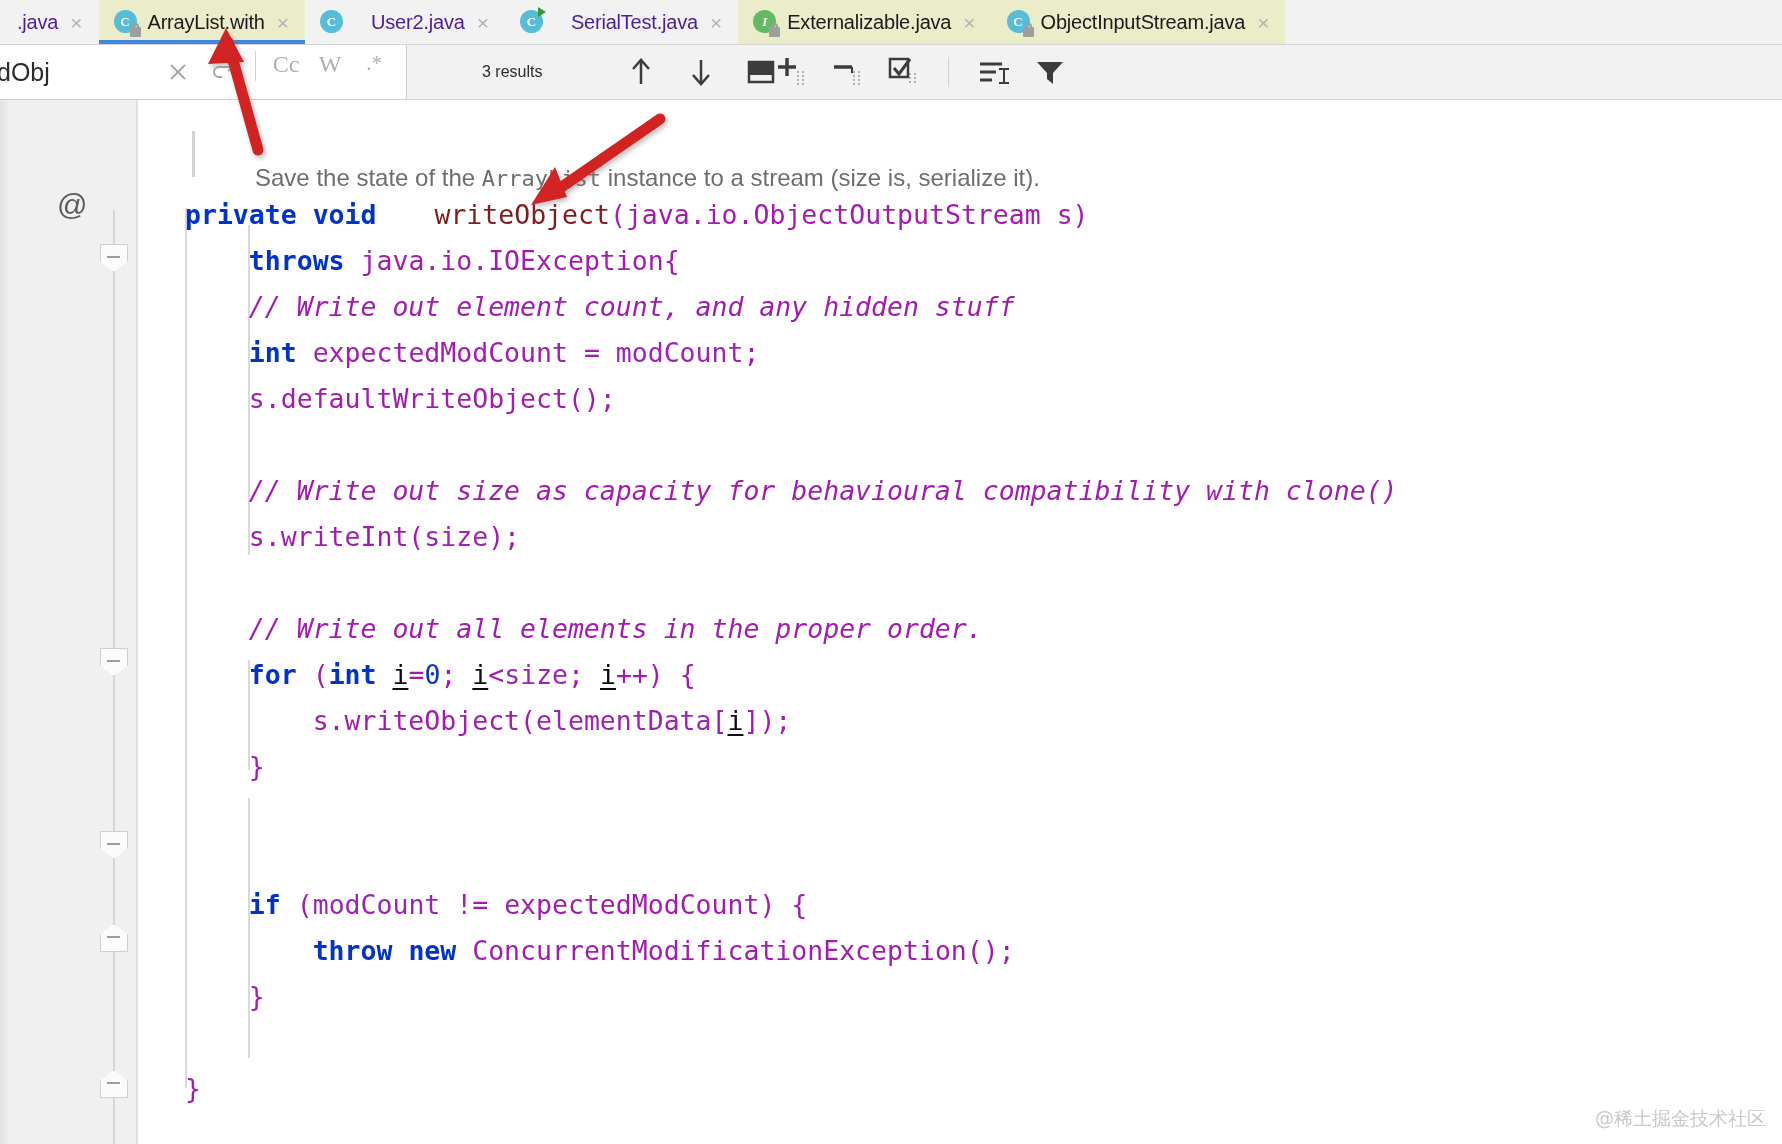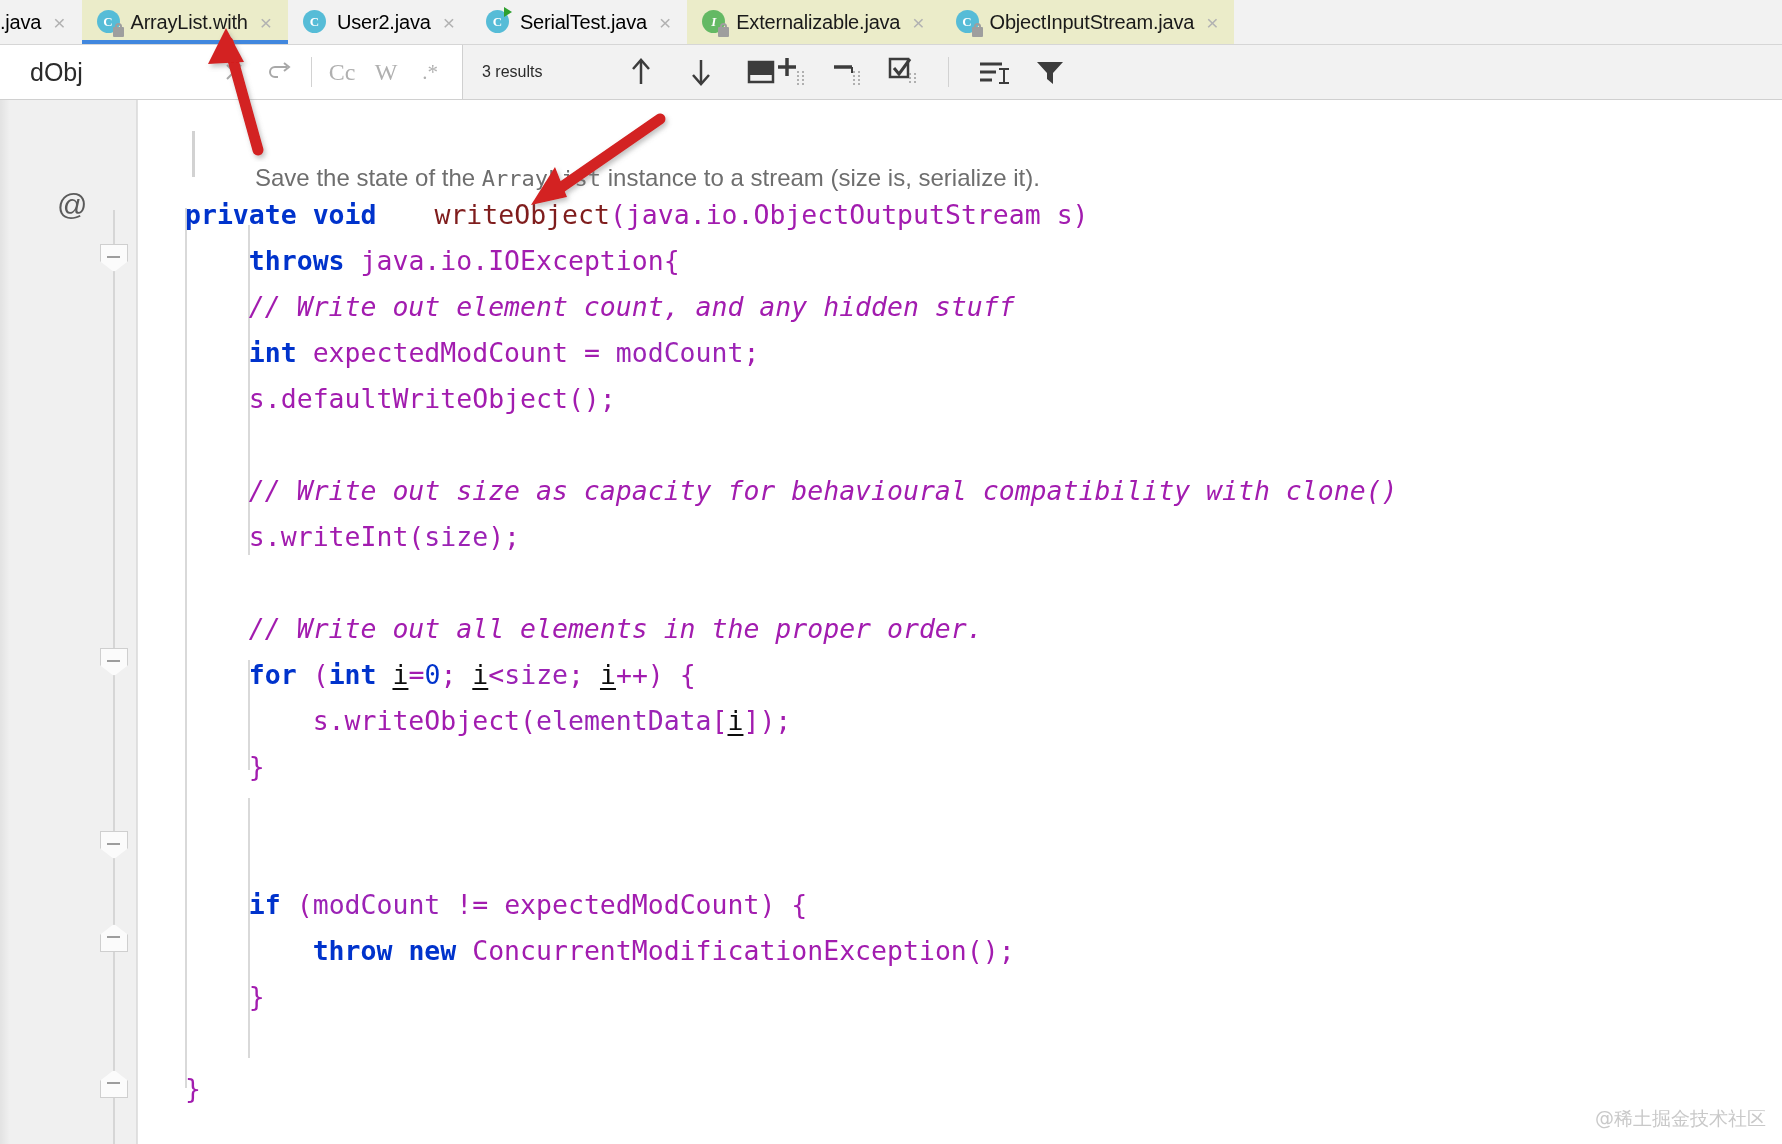--- a/index.html
+++ b/index.html
@@ -27,21 +27,21 @@
     white-space:nowrap;
     background:#f2f2f2;
   }
   .tab.active { background:#ebecc9; }
   .tab.active::after {
     content:""; position:absolute; left:0; right:0; bottom:0;
     height:4px; background:#4187de;
   }
   .tab-label { letter-spacing:-0.2px; }
   .tab-label.java { color:#1a1a1a; }
-  .tab-label.green { color:#000000; }
+  .tab-label.green { color:#4c1d95;padding-left:17px; }
   .tab-close {
     color:#b2b2b2; font-size:21px; line-height:1;
     margin-left:3px; font-weight:300;
   }
   .tab-icon {
     position:relative; width:26px; height:26px; flex:none;
   }
   .tab-icon .disc {
     position:absolute; left:1px; top:1px;
     width:23px; height:23px; border-radius:50%;
@@ -70,33 +70,32 @@
   }
 
   
   .findbar {
     position:absolute; left:0; top:45px; width:1782px; height:54px;
     background:#f2f2f2;
     border-bottom:1px solid #d0d0d0;
     display:flex; align-items:center;
   }
   .find-field {
-    position:absolute; left:0; top:45px; width:463px; height:54px;
+    position:absolute; left:0; top:45px; width:407px; height:54px;
     background:#ffffff;
     border-right:1px solid #d0d0d0;
     display:flex; align-items:center;
     box-sizing:border-box;
-    padding-left:33px;
   }
   .find-text {
     font-size:25px; color:#2b2b2b;
     margin-left:-3px; padding-left:0;
   }
   .field-actions {
-    margin-left:auto; display:flex; align-items:center; gap:4px; padding-right:12px;
+    margin-left:auto; display:flex; gap:4px; padding-right:12px;
   }
   .ico-btn {
     width:42px; height:42px; display:flex; align-items:center; justify-content:center;
     color:#9a9a9a;
   }
   .vdiv { width:1px; height:30px; background:#d2d2d2; margin:0 6px; }
   .opt {
     font-size:24px; color:#b0b0b0; width:40px; text-align:center;
     font-family:"Liberation Serif", serif;
   }

